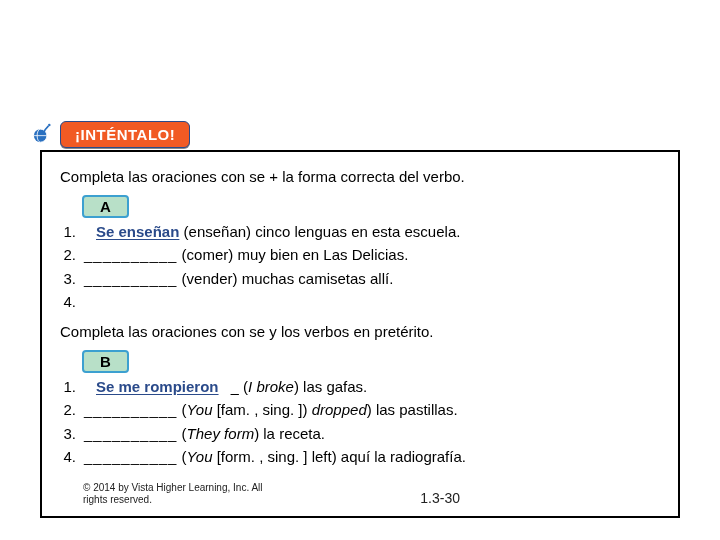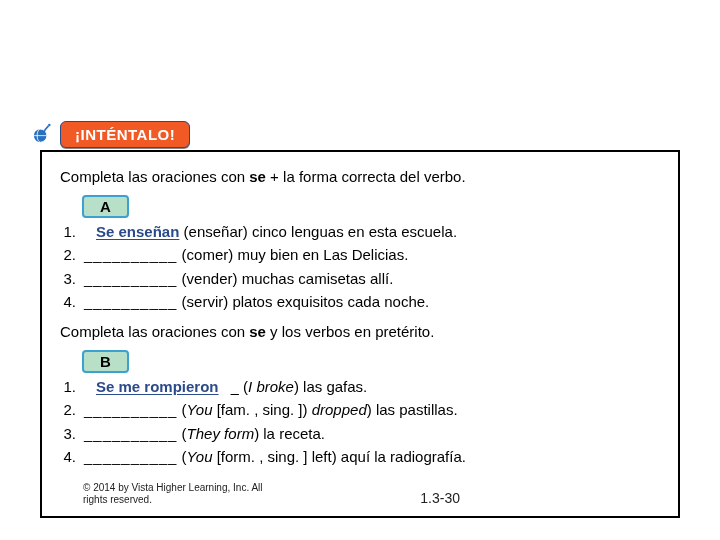--- a/index.html
+++ b/index.html
@@ -48,21 +48,21 @@
     top: 150px;
     width: 640px;
     border: 2px solid #000;
     padding: 16px 18px 10px 18px;
     background: #fff;
   }
   .instr {
     font-size: 15px;
     margin-bottom: 6px;
   }
-  .instr .se { font-weight: bold; margin-top: 39px; }
+  .instr .se { font-weight: normal; margin-top: 39px; }
   .section-label {
     display: inline-block;
     background: #b8e0c8;
     border: 2px solid #3ca0d0;
     border-radius: 4px;
     padding: 1px 16px;
     font-weight: bold;
     font-size: 15px;
     margin-left: 22px;
     margin-top: 4px;
@@ -132,43 +132,39 @@
     <span>Completa las oraciones con </span><span class="se">se</span><span> + la forma correcta del verbo.</span>
   </p>
 
   <span class="section-label">A</span>
 
   <ol class="exercise">
     <li>
       <span class="num">1.</span>
       <span>
         <span class="answer-slot answer-filled">Se  enseñan</span>
-        <span> <span>(enseñar)</span></span><span> cinco lenguas en esta escuela.</span>
+        <span> <span>(enseñan)</span></span><span> cinco lenguas en esta escuela.</span>
       </span>
     </li>
     <li>
       <span class="num">2.</span>
       <span>
         <span class="blank">__________</span>
         <span> <span>(comer)</span></span><span> muy bien en Las Delicias.</span>
       </span>
     </li>
     <li>
       <span class="num">3.</span>
       <span>
         <span class="blank">__________</span>
         <span> <span>(vender)</span></span><span> muchas camisetas allí.</span>
       </span>
     </li>
     <li>
       <span class="num">4.</span>
-      <span>
-        <span class="blank">__________</span>
-        <span> <span>(servir)</span></span><span> platos exquisitos cada noche.</span>
-      </span>
     </li>
   </ol>
 
   <p class="instr">
     <span>Completa las oraciones con </span><span class="se">se</span><span> y los verbos en pretérito.</span>
   </p>
 
   <span class="section-label">B</span>
 
   <ol class="exercise">

